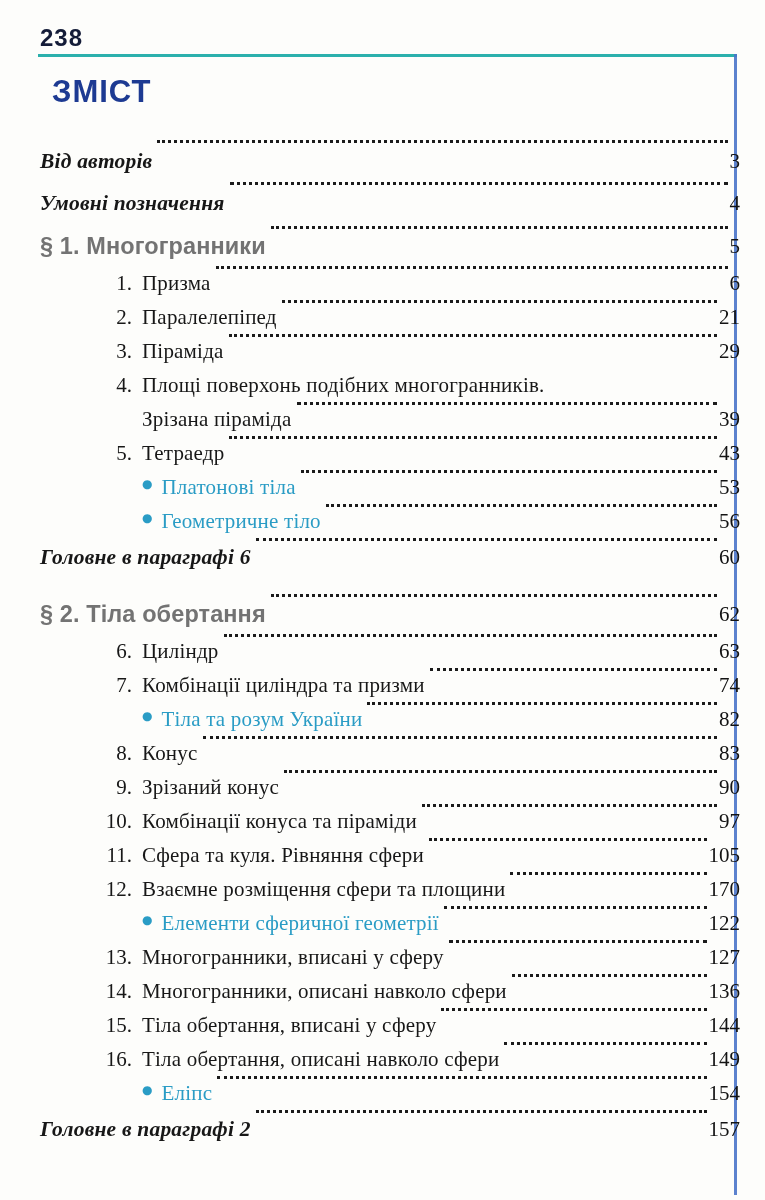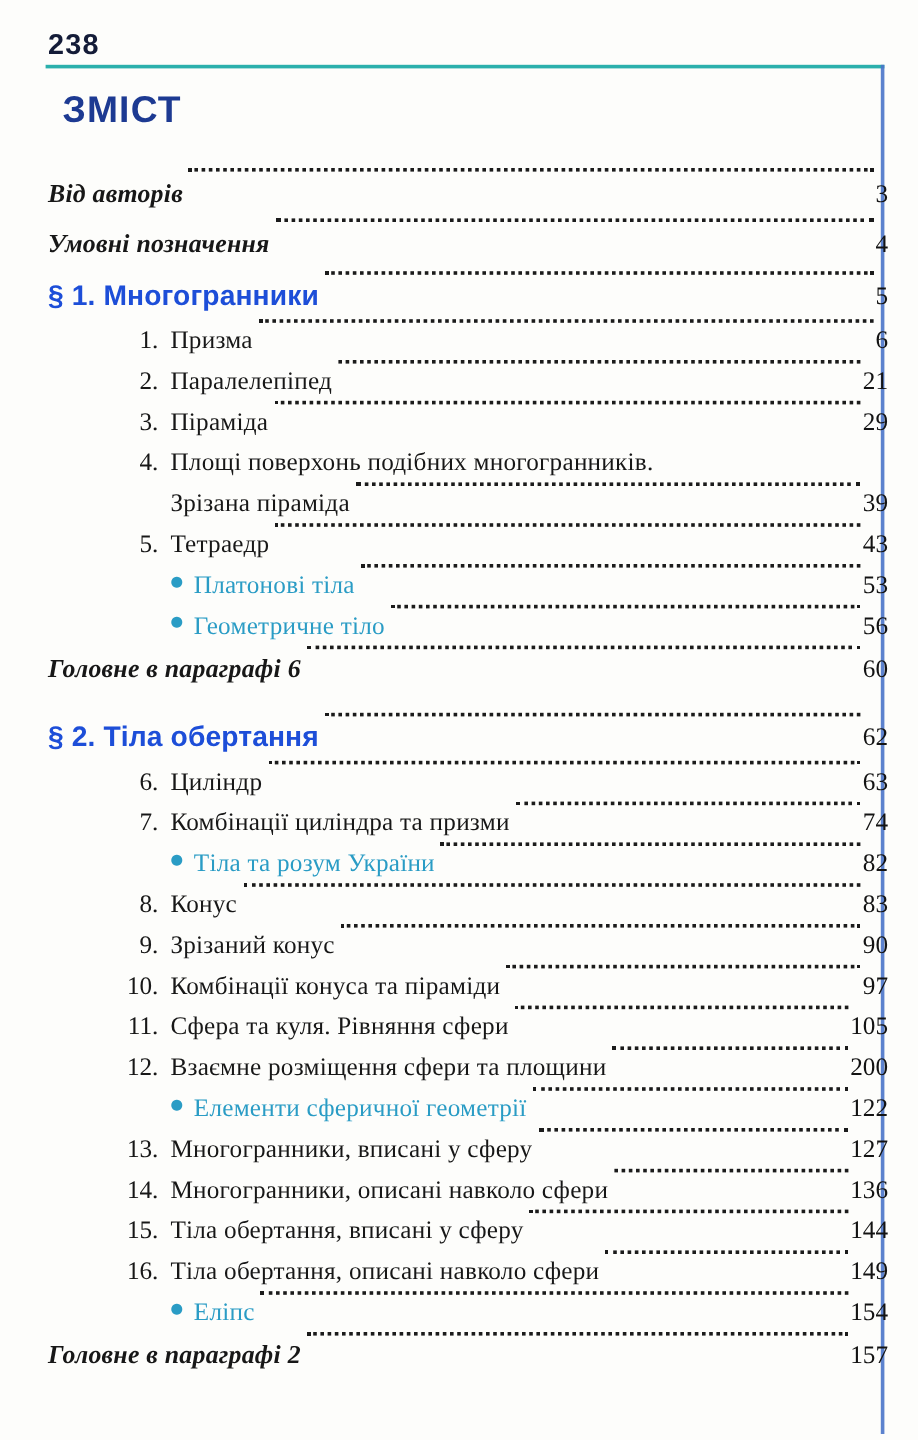--- a/index.html
+++ b/index.html
@@ -37,21 +37,21 @@
 
   .row { display:flex; align-items:flex-end; }
   .row .label { white-space:nowrap; letter-spacing:.2px; }
 
   .row.front  { height:42px; line-height:42px; font-size:21.5px; }
   .row.front .label { font-style:italic; font-weight:700; }
 
   .row.section { height:40px; line-height:40px; }
   .row.section .label {
     font-family:"Liberation Sans","DejaVu Sans",sans-serif;
-    font-weight:700; font-size:23.5px; color:#1d4ed8; letter-spacing:.1px;
+    font-weight:700; font-size:23.5px; color:#737373; letter-spacing:.1px;
   }
   .row.section.s1 { margin-top:2px; }
   .row.section.s2 { margin-top:18px; }
 
   .row.item, .row.item_nopage, .row.cont, .row.sub {
     height:34px; line-height:34px; font-size:21px;
   }
   .row.footer { height:38px; line-height:38px; font-size:21.5px; }
   .row.footer .label { font-style:italic; font-weight:700; }
 
@@ -196,21 +196,21 @@
       <div class="row item">
         <span class="num">11.</span>
         <span class="label">Сфера та куля. Рівняння сфери</span>
         <span class="leader"></span>
         <span class="pg">105</span>
       </div>
       <div class="row item">
         <span class="num">12.</span>
         <span class="label">Взаємне розміщення сфери та площини</span>
         <span class="leader"></span>
-        <span class="pg">200</span>
+        <span class="pg">170</span>
       </div>
       <div class="row sub">
         <span class="bullet">●</span>
         <span class="label">Елементи сферичної геометрії</span>
         <span class="leader"></span>
         <span class="pg">122</span>
       </div>
       <div class="row item">
         <span class="num">13.</span>
         <span class="label">Многогранники, вписані у сферу</span>

